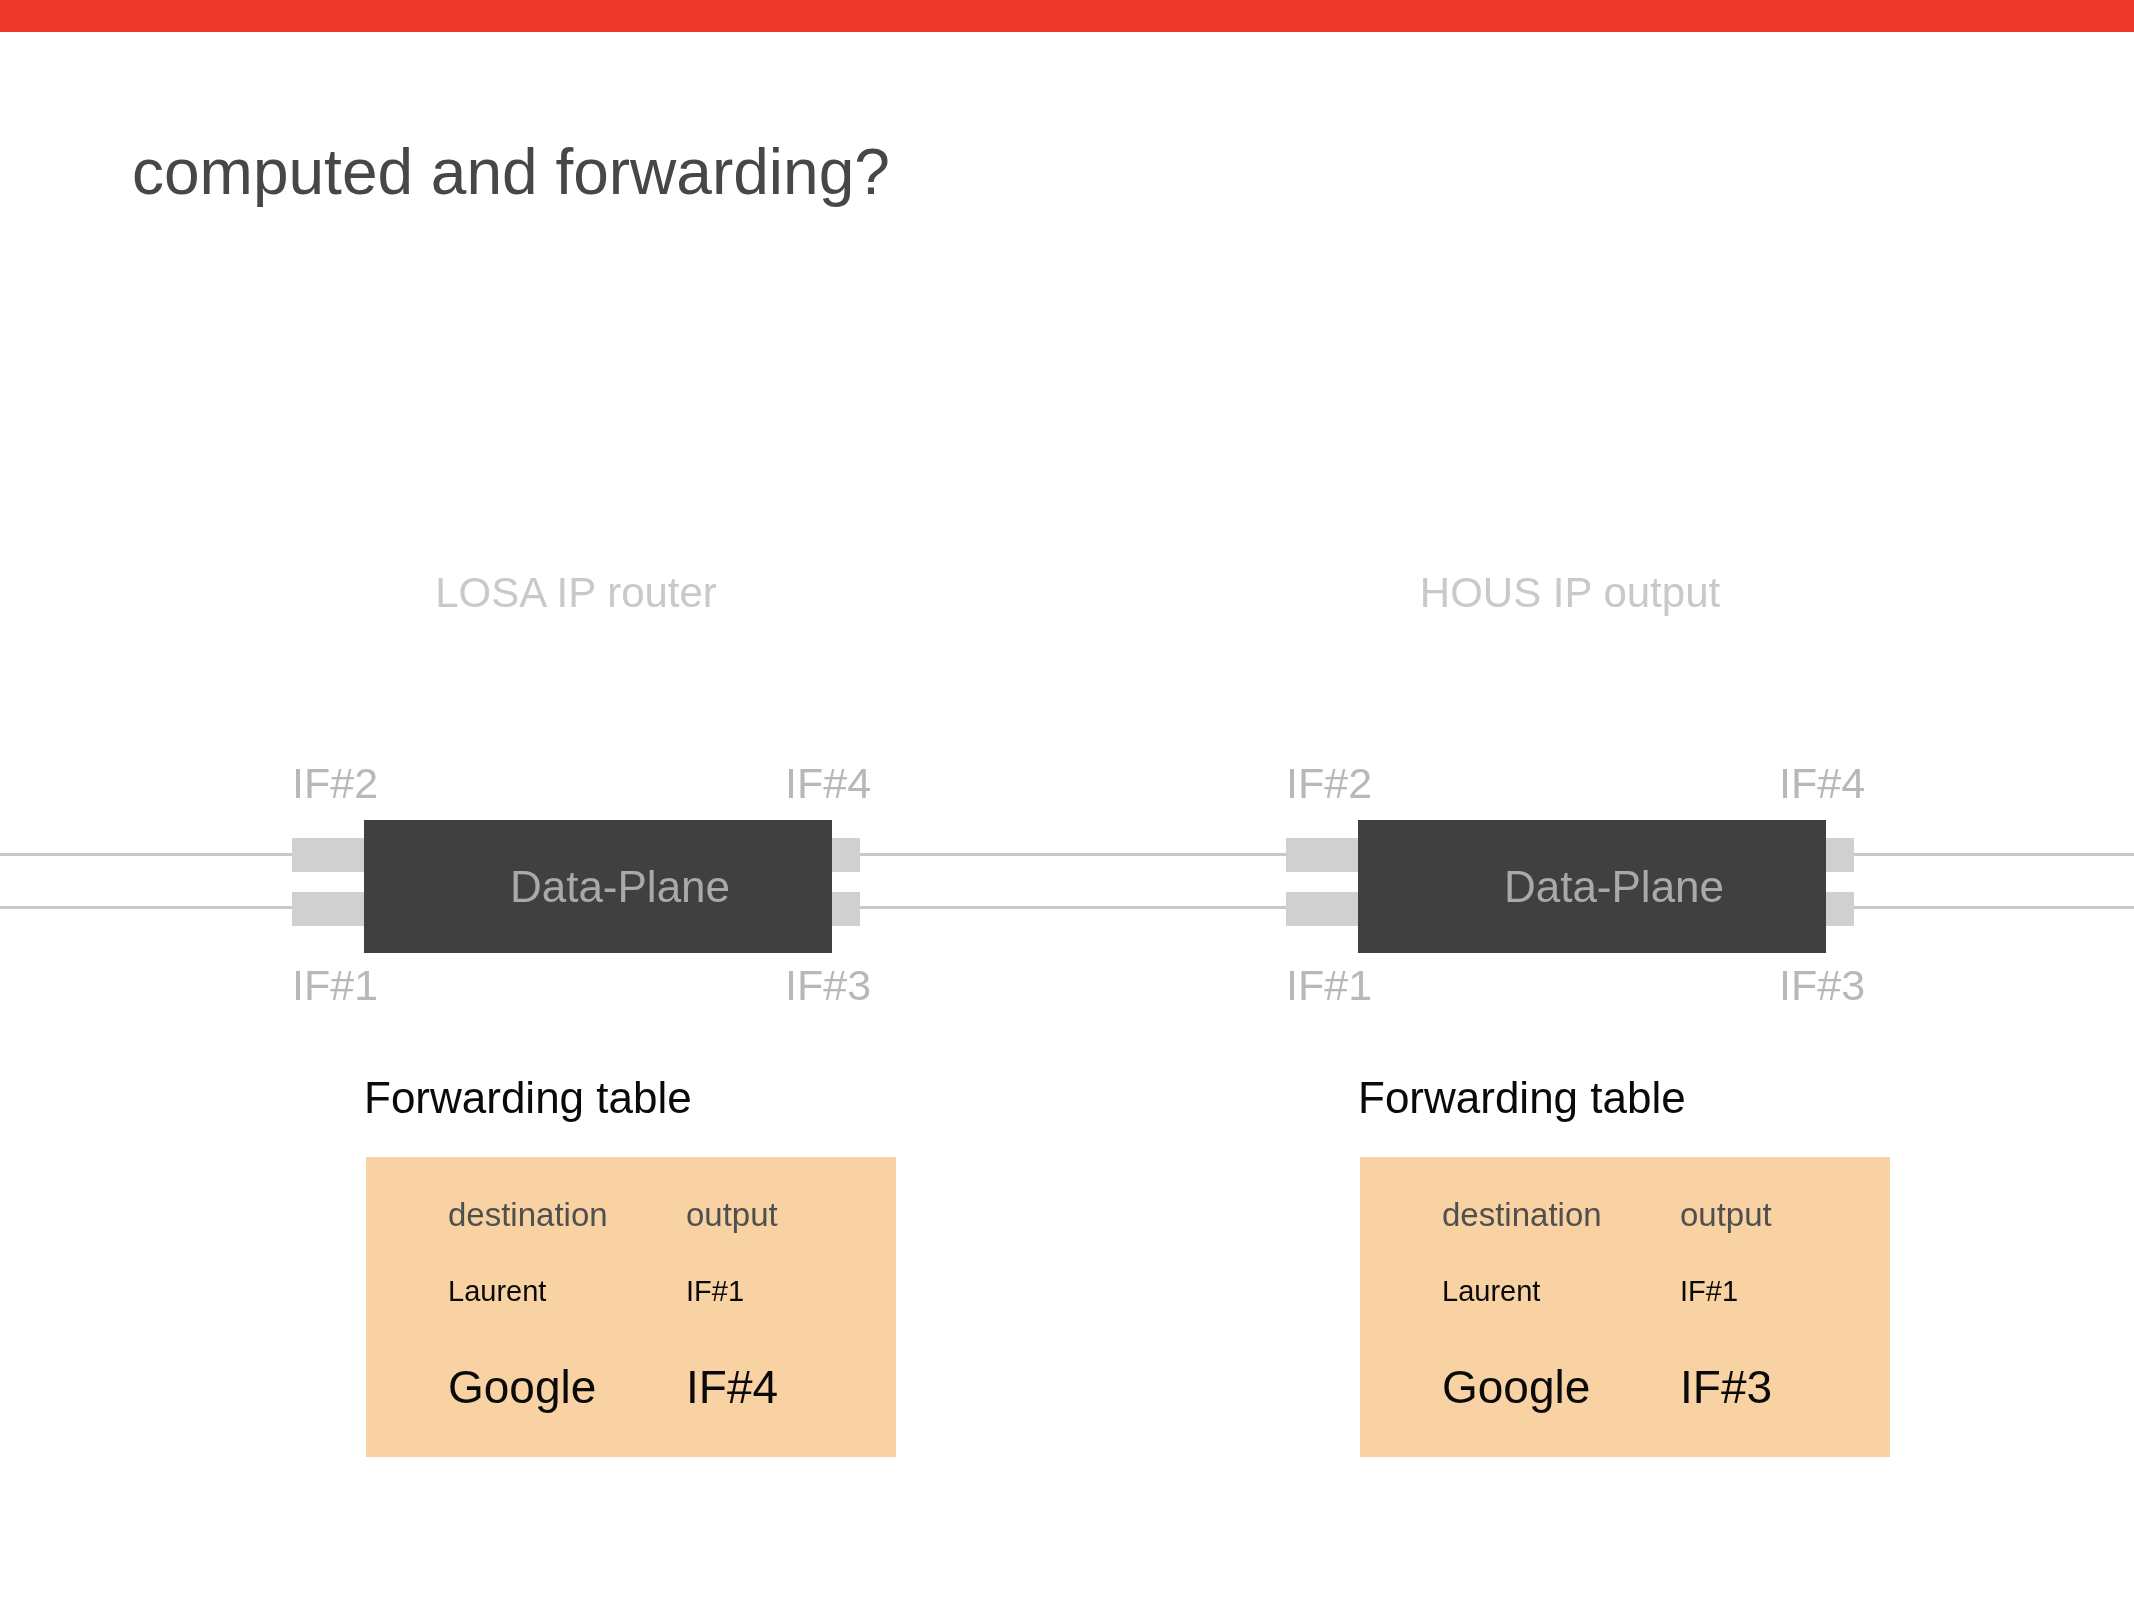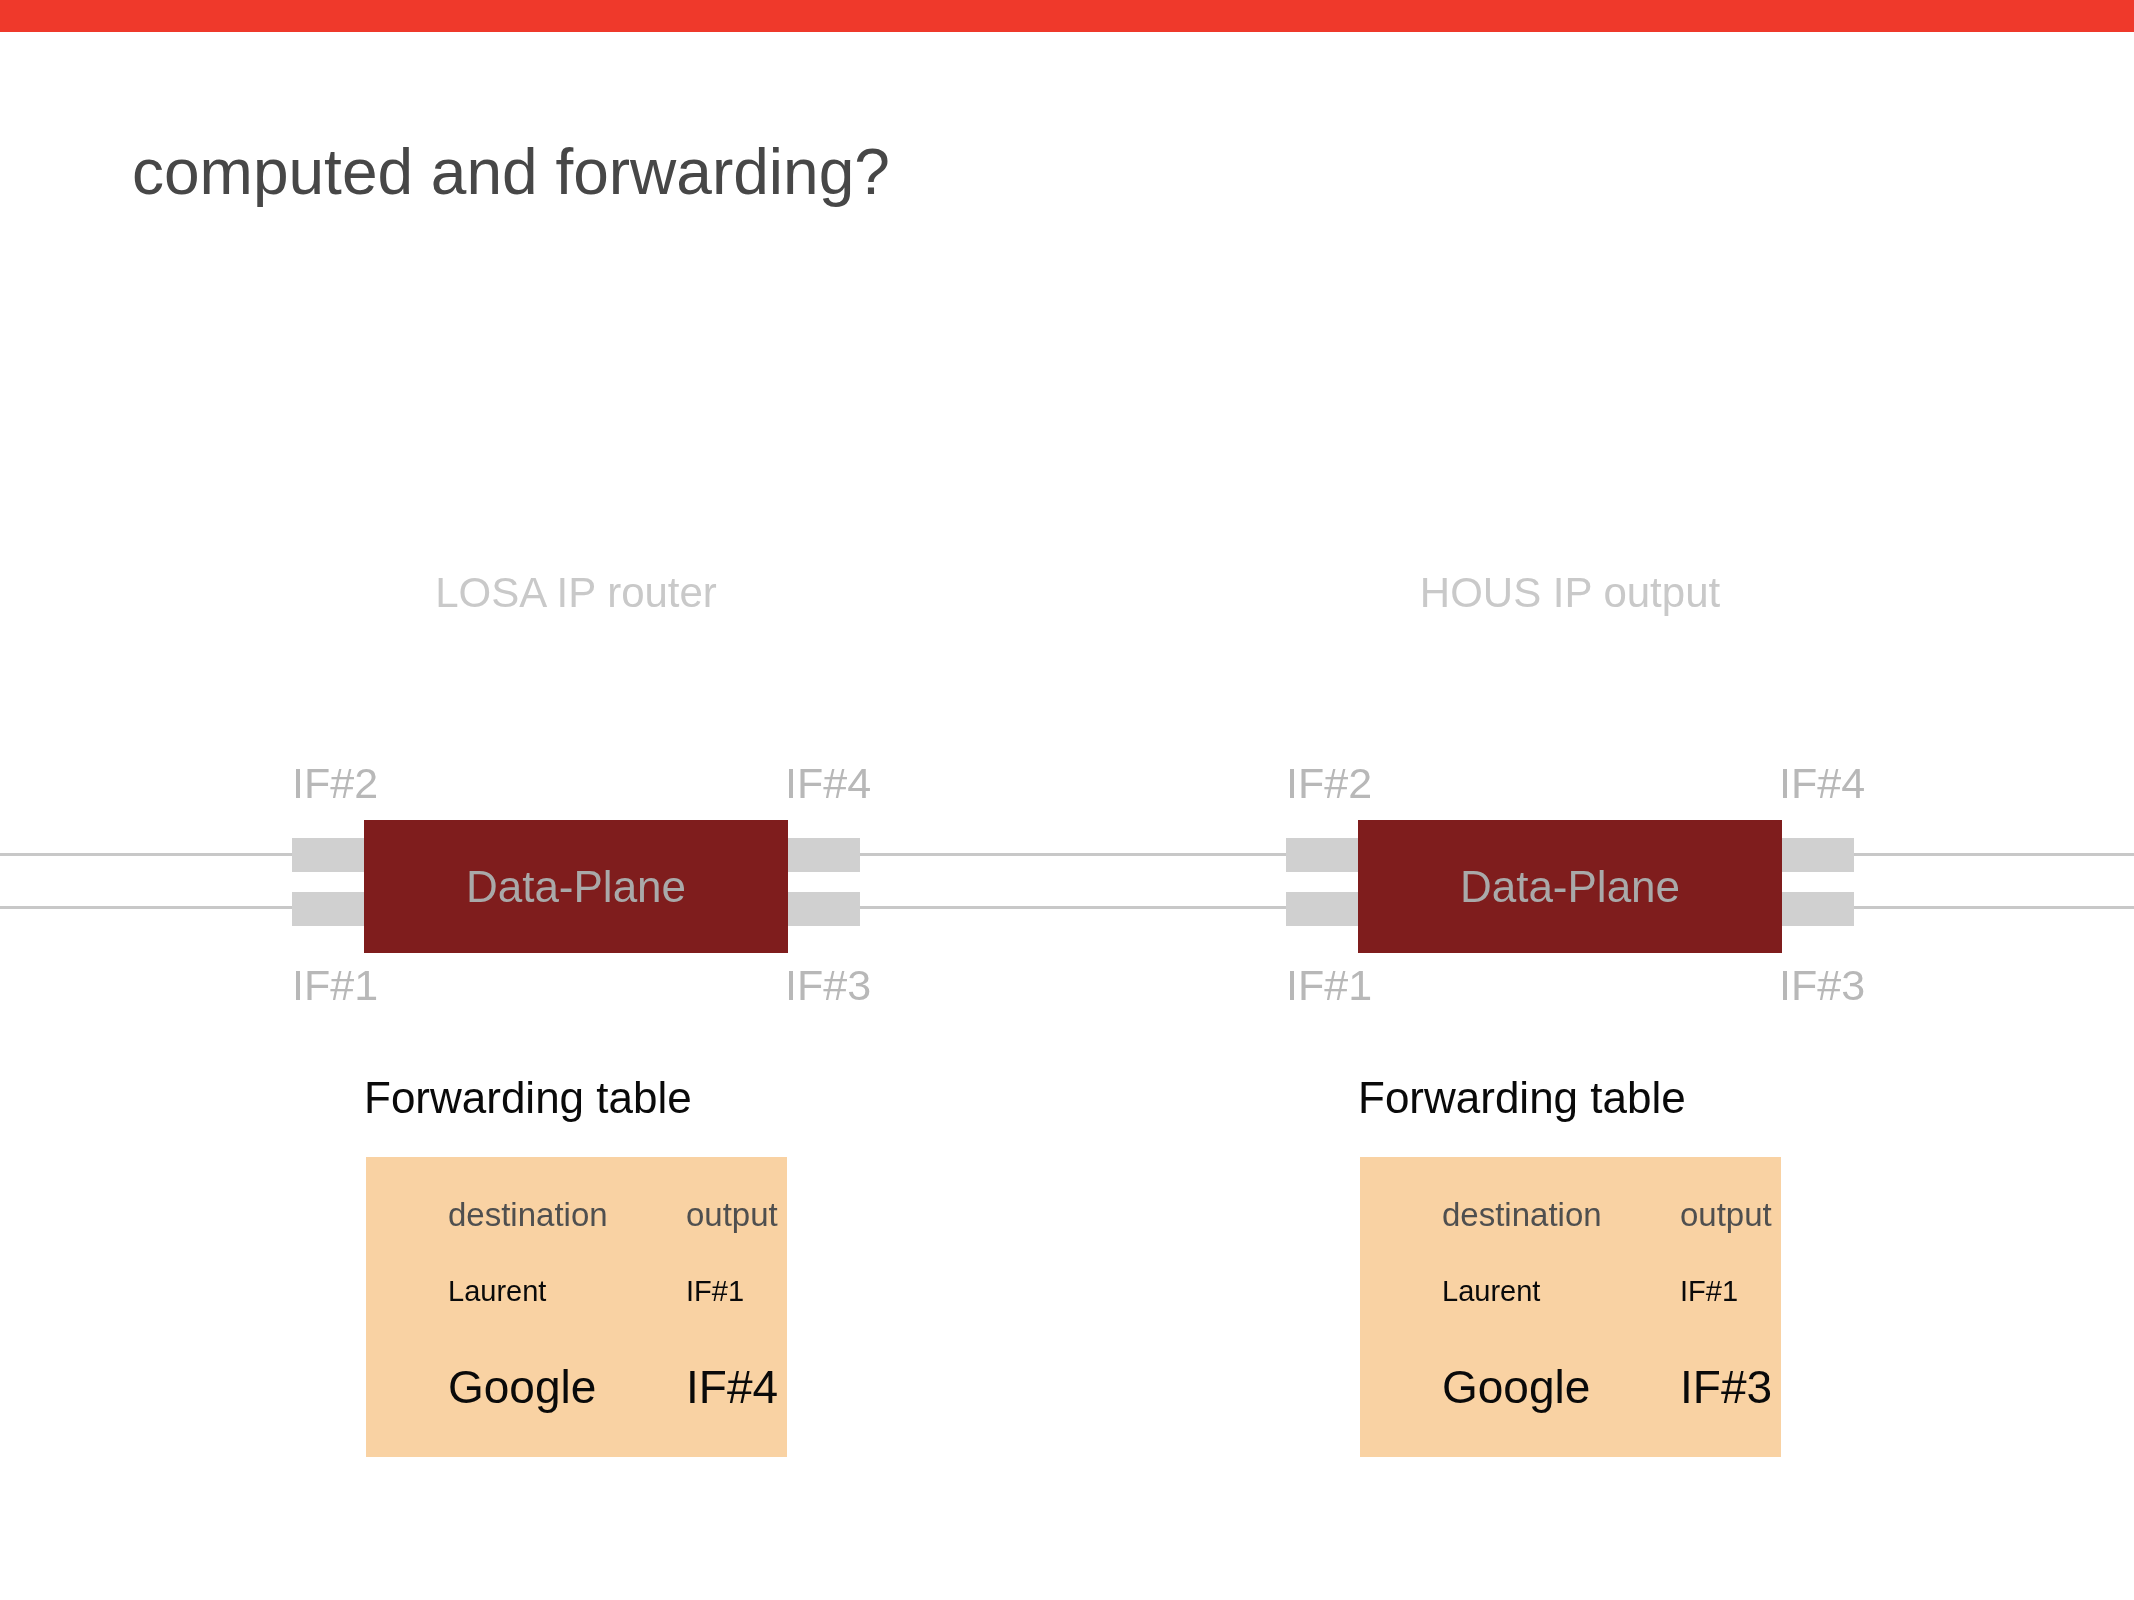--- a/index.html
+++ b/index.html
@@ -15,39 +15,39 @@
   .line-upper{top:853px;}
   .line-lower{top:906px;}
 
   .router{position:absolute;left:0;top:0;width:2134px;height:1600px;--dx:0px;pointer-events:none;}
   .router.hous{--dx:994px;}
 
   .router-label{position:absolute;top:568px;left:calc(376px + var(--dx));width:400px;
                 text-align:center;font-size:42px;line-height:50px;color:#c9c9c9;}
 
   .dataplane-box{position:absolute;left:calc(364px + var(--dx));top:820px;width:424px;height:133px;
-                 background:#7f1d1d;display:flex;align-items:center;justify-content:center;}
+                 background:#404040;display:flex;align-items:center;justify-content:center;padding-left:44px;}
   .dataplane-box span{font-size:44px;color:#a9a9a9;}
 
   .port{position:absolute;width:72px;height:34px;background:#d0d0d0;}
   .port.lt{left:calc(292px + var(--dx));top:838px;}
   .port.lb{left:calc(292px + var(--dx));top:892px;}
   .port.rt{left:calc(788px + var(--dx));top:838px;}
   .port.rb{left:calc(788px + var(--dx));top:892px;}
 
   .if-label{position:absolute;font-size:43px;line-height:43px;color:#b8b8b8;white-space:nowrap;}
   .if-tl{left:calc(292px + var(--dx));top:762px;}
   .if-tr{left:calc(785px + var(--dx));top:762px;}
   .if-bl{left:calc(292px + var(--dx));top:964px;}
   .if-br{left:calc(785px + var(--dx));top:964px;}
 
   .ft-heading{position:absolute;left:calc(364px + var(--dx));top:1074px;font-size:44px;
               line-height:48px;color:#0a0a0a;}
 
-  .ft-box{position:absolute;left:calc(366px + var(--dx));top:1157px;width:421px;height:300px;
+  .ft-box{position:absolute;left:calc(366px + var(--dx));top:1157px;width:530px;height:300px;
           background:#f9d2a3;}
   .ft-row{position:absolute;left:0;width:530px;display:flex;align-items:baseline;}
   .ft-row.header{top:39px;font-size:33px;color:#4f4f4f;}
   .ft-row.r1{top:118px;font-size:29px;color:#0a0a0a;}
   .ft-row.r2{top:203px;font-size:46px;color:#0a0a0a;}
   .col-dest{margin-left:82px;width:238px;text-align:left;}
   .col-out{width:150px;}
 </style>
 </head>
 <body>

